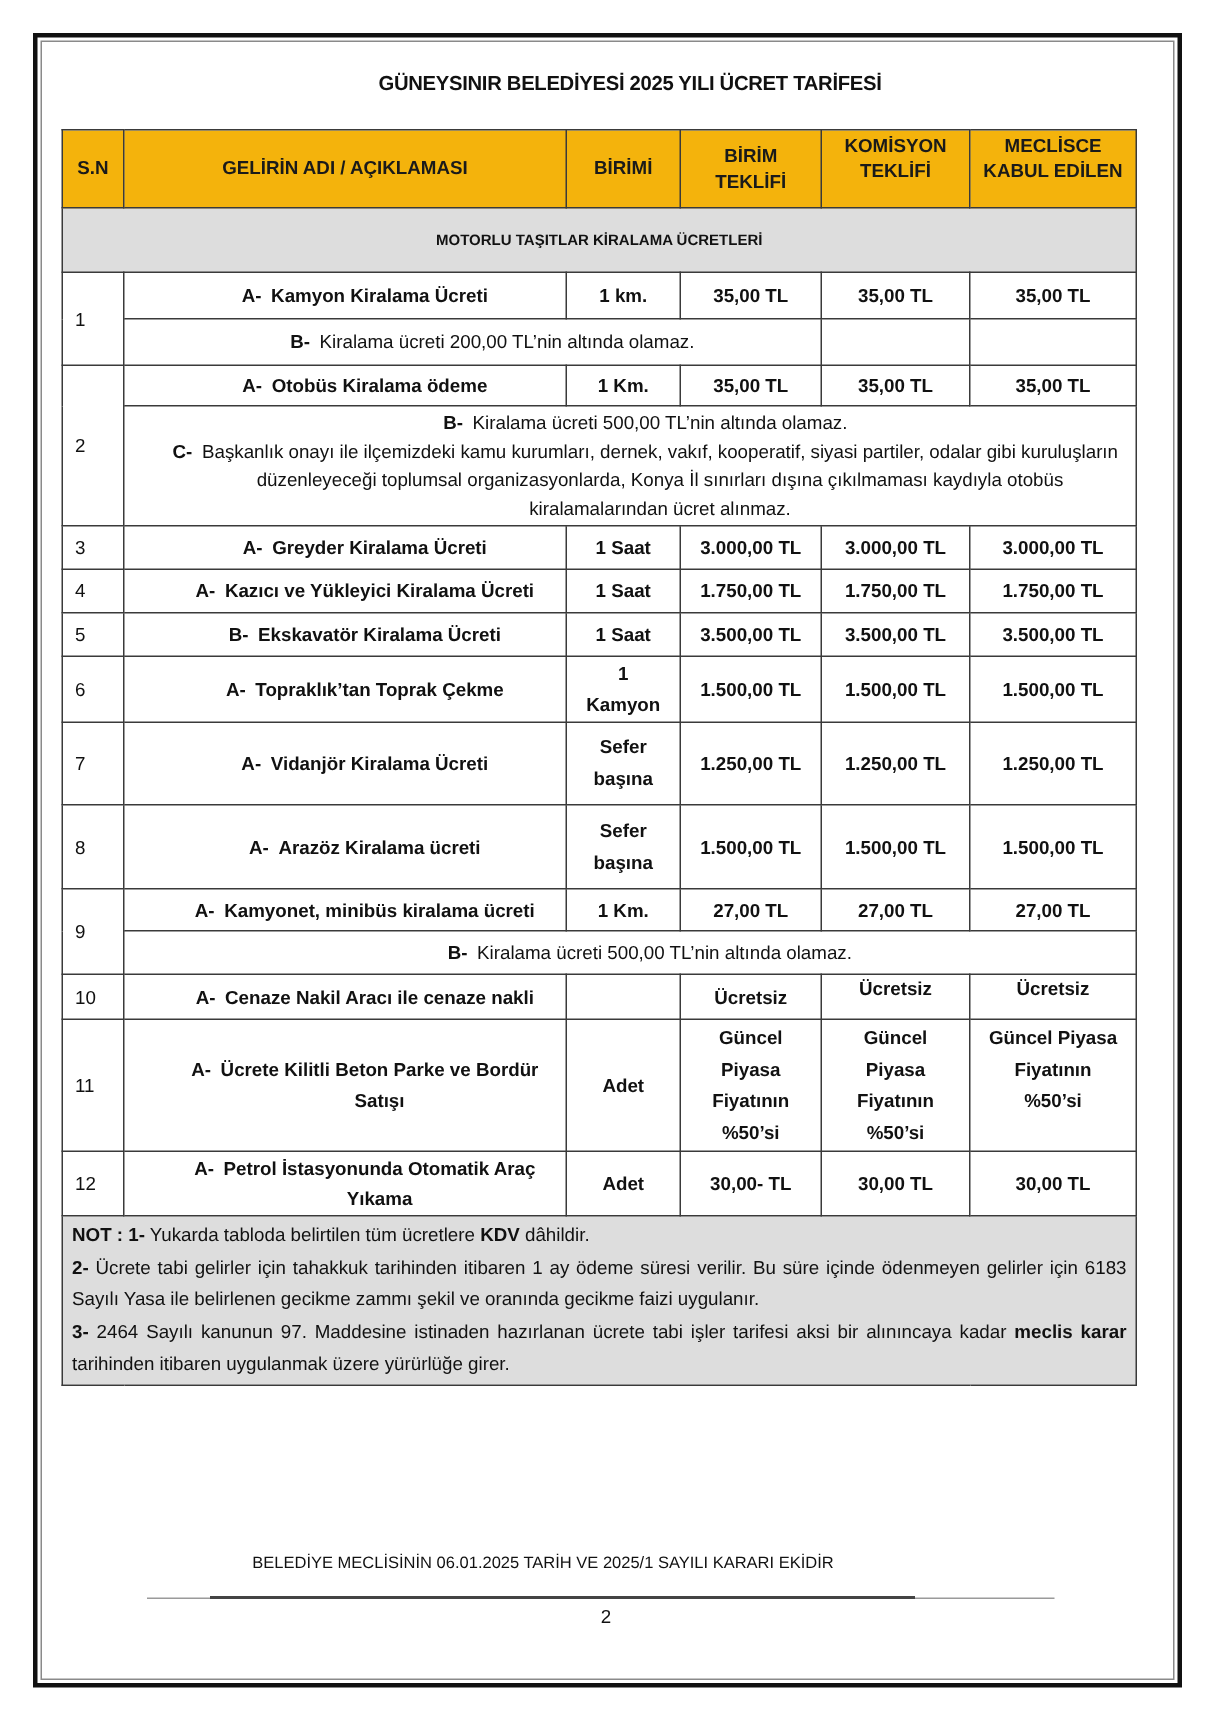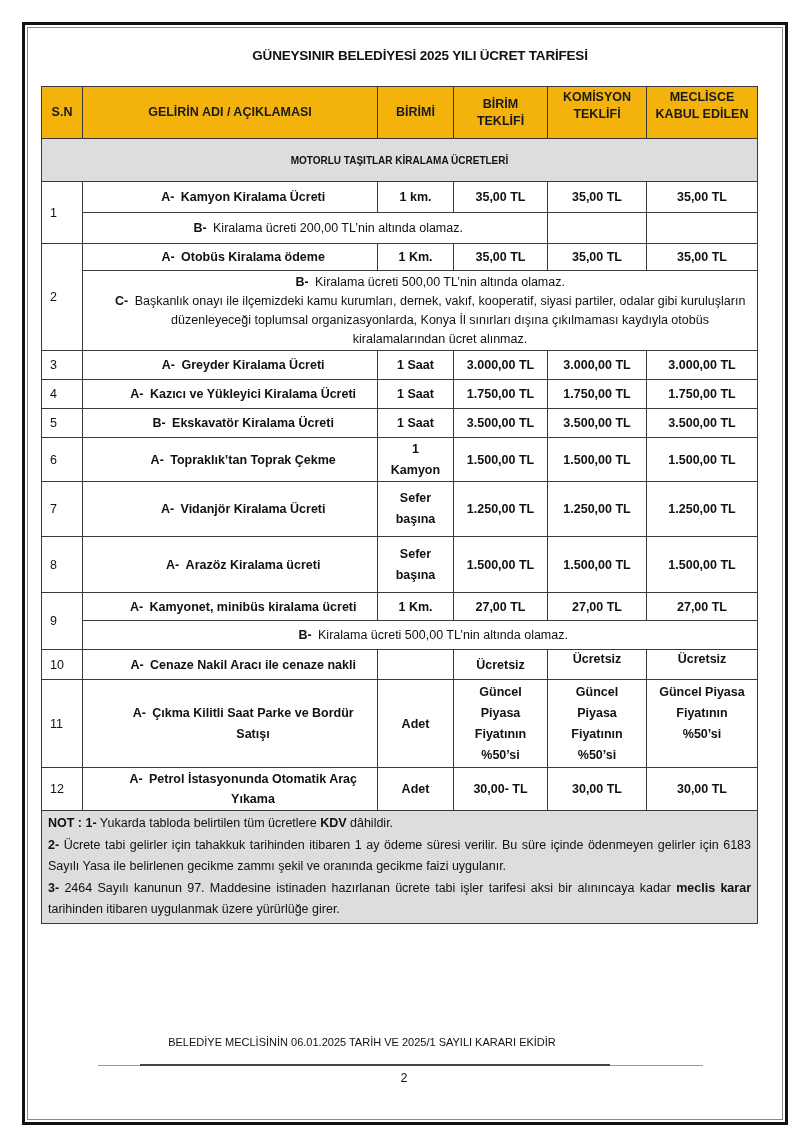--- a/index.html
+++ b/index.html
@@ -163,21 +163,21 @@
     <td class="desc"><span class="lt">A-</span><span class="name">Cenaze Nakil Aracı ile cenaze nakli</span></td>
     <td class="ctr-n"></td>
     <td class="ctr-n">Ücretsiz</td>
     <td class="ctr-n" style="vertical-align:top;padding-top:2px">Ücretsiz</td>
     <td class="ctr-n" style="vertical-align:top;padding-top:2px">Ücretsiz</td>
   </tr>
 
   <tr style="height:88px">
     <td class="sn">11</td>
     <td class="desc" style="line-height:21px">
-      <span class="lt">A-</span><span class="name">Çıkma Kilitli Saat Parke ve Bordür</span><br>
+      <span class="lt">A-</span><span class="name">Ücrete Kilitli Beton Parke ve Bordür</span><br>
       <span class="lt"></span><span class="name">Satışı</span>
     </td>
     <td class="ctr-n">Adet</td>
     <td class="ctr">
       <span>Güncel</span><br>
       <span>Piyasa</span><br>
       <span>Fiyatının</span><br>
       <span>%50’si</span>
     </td>
     <td class="ctr">

